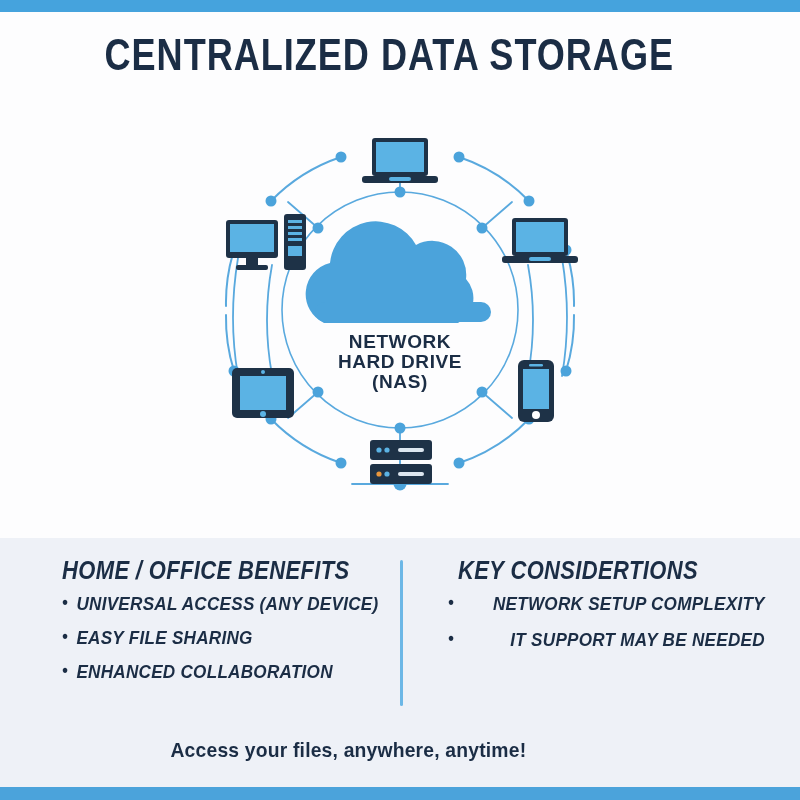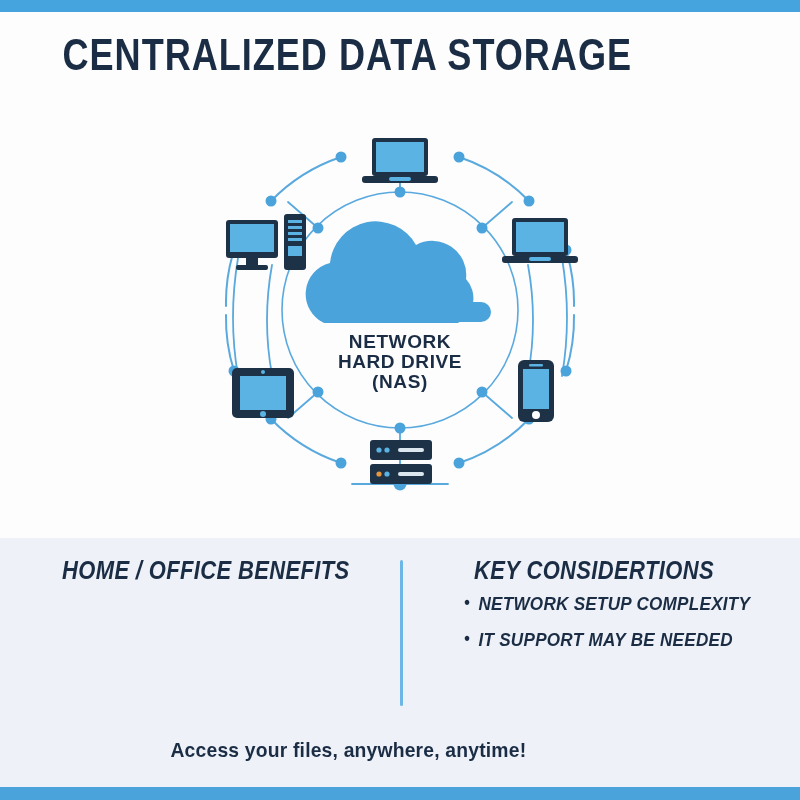--- a/index.html
+++ b/index.html
@@ -35,21 +35,21 @@
     left: 0; top: 787px;
     width: 800px; height: 13px;
     background: #4ba3db;
   }
 
   
   .title-zone {
     position: absolute;
     left: 0; top: 30px;
     width: 736px;
-    text-align: left;
+    text-align: right;
   }
   .title {
     display: inline-block;
     font-family: "Liberation Sans Narrow", "Liberation Sans", sans-serif;
     font-size: 44px;
     font-weight: bold;
     letter-spacing: 1.2px;
     color: #1b2d45;
     transform: scaleX(0.82);
     transform-origin: center;
@@ -84,21 +84,21 @@
     position: absolute;
     left: 0; top: 18px;
     width: 800px;
     display: flex;
   }
   .col {
     width: 400px;
     box-sizing: border-box;
   }
   .col-left  { padding-left: 62px; }
-  .col-right { padding-left: 36px; }
+  .col-right { padding-left: 20px; }
 
   .col-head {
     font-family: "Liberation Sans Narrow", "Liberation Sans", sans-serif;
     font-size: 25px;
     font-weight: bold;
     color: #1b2d45;
     letter-spacing: 0.4px;
     transform: scaleX(0.88);
     transform-origin: left center;
     white-space: nowrap;
@@ -130,21 +130,21 @@
     white-space: nowrap;
   }
   .bullets li::before {
     content: "\2022";
     position: absolute;
     left: 0;
     top: -1px;
     color: #1b2d45;
     font-size: 18px;
   }
-  .col-right .bullets { margin-top: 5px; margin-left: 28px; }
+  .col-right .bullets { margin-top: 5px; margin-left: 28px; text-align: right; }
   .col-right .bullets li { margin-bottom: 14px; }
 
   .divider {
     position: absolute;
     left: 400px; top: 560px;
     width: 3px; height: 146px;
     background: #6cb7e6;
     border-radius: 2px;
   }
 
@@ -322,20 +322,25 @@
   </div>
 
   <div class="panel"></div>
 
   <div class="divider"></div>
 
   <div class="columns" style="top:556px;font-style:italic;">
 
     <div class="col col-left">
       <div class="col-head">HOME / OFFICE BENEFITS</div>
+      <ul class="bullets">
+        <li>UNIVERSAL ACCESS (ANY DEVICE)</li>
+        <li>EASY FILE SHARING</li>
+        <li>ENHANCED COLLABORATION</li>
+      </ul>
     </div>
 
     <div class="col col-right">
       <div class="col-head">KEY CONSIDERTIONS</div>
       <ul class="bullets">
         <li>NETWORK SETUP COMPLEXITY</li>
         <li>IT SUPPORT MAY BE NEEDED</li>
       </ul>
     </div>
 

